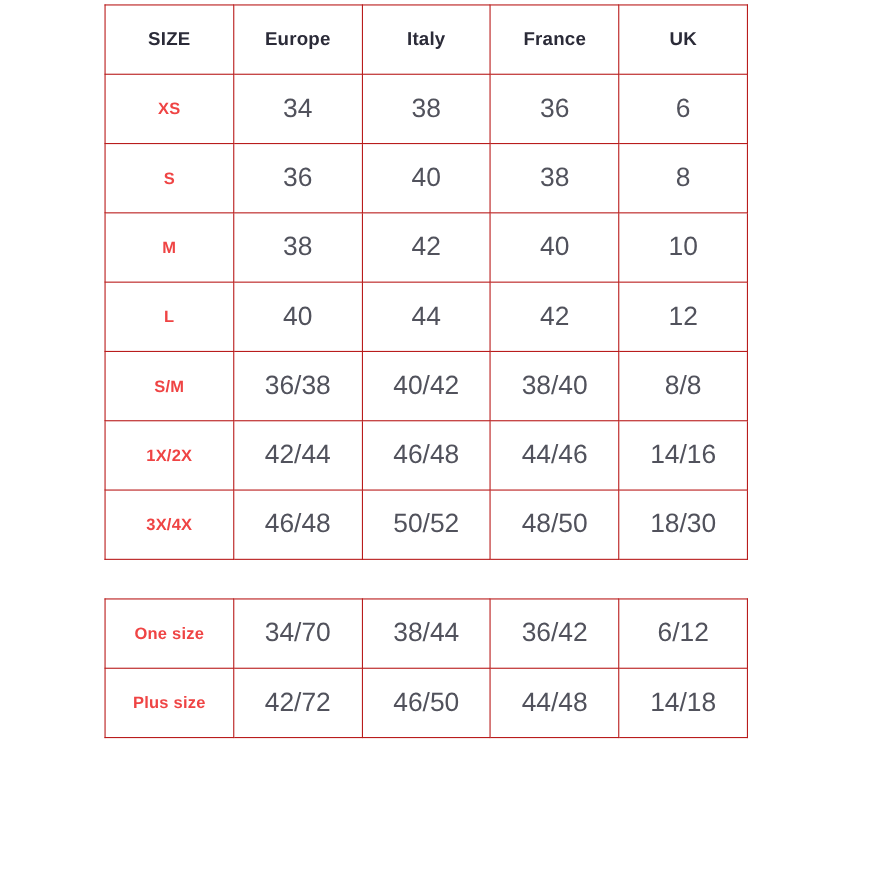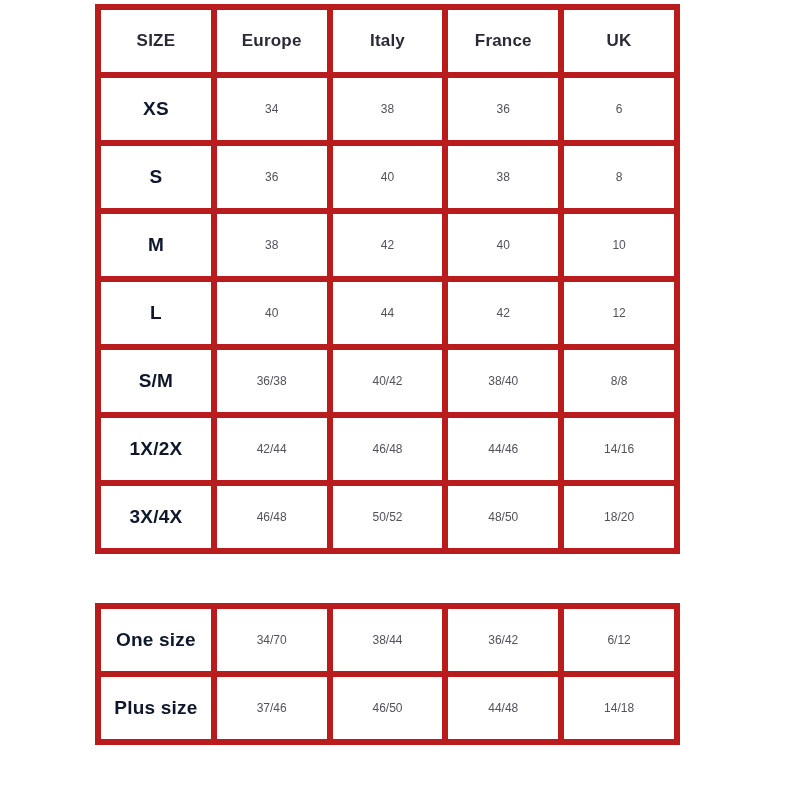--- a/index.html
+++ b/index.html
@@ -14,45 +14,45 @@
     padding: 4px 0 0 95px;
   }
   table.size-table {
     border-collapse: collapse;
     width: 585px;
     table-layout: fixed;
     background: #ffffff;
   }
   table.size-table th,
   table.size-table td {
-    border: 6px solid #b91c1c;
+    border: 1px solid #b91c1c;
     height: 62px;
     text-align: center;
     vertical-align: middle;
     padding: 0;
   }
   table.size-table th {
     font-size: 17px;
     font-weight: 700;
     color: #2b2b38;
     letter-spacing: 0.2px;
   }
   td.size-label {
-    font-size: 19px;
+    font-size: 15px;
     font-weight: 700;
-    color: #0f172a;
+    color: #ef4444;
     letter-spacing: 0.2px;
   }
   td.size-value {
-    font-size: 12px;
+    font-size: 24px;
     font-weight: 400;
     color: #51525c;
   }
   table.special-table {
-    margin-top: 49px;
+    margin-top: 35px;
   }
 </style>
 </head>
 <body>
 
 <div class="tables-wrap">
 
   <table class="size-table">
     <thead>
         <tr>
@@ -104,37 +104,37 @@
           <td class="size-value">42/44</td>
           <td class="size-value">46/48</td>
           <td class="size-value">44/46</td>
           <td class="size-value">14/16</td>
         </tr>
         <tr>
           <td class="size-label">3X/4X</td>
           <td class="size-value">46/48</td>
           <td class="size-value">50/52</td>
           <td class="size-value">48/50</td>
-          <td class="size-value">18/20</td>
+          <td class="size-value">18/30</td>
         </tr>
       </tbody>
   </table>
 
   <table class="size-table special-table">
     <tbody>
         <tr>
           <td class="size-label">One size</td>
           <td class="size-value">34/70</td>
           <td class="size-value">38/44</td>
           <td class="size-value">36/42</td>
           <td class="size-value">6/12</td>
         </tr>
         <tr>
           <td class="size-label">Plus size</td>
-          <td class="size-value">37/46</td>
+          <td class="size-value">42/72</td>
           <td class="size-value">46/50</td>
           <td class="size-value">44/48</td>
           <td class="size-value">14/18</td>
         </tr>
       </tbody>
   </table>
 
 </div>
 
 </body></html>

